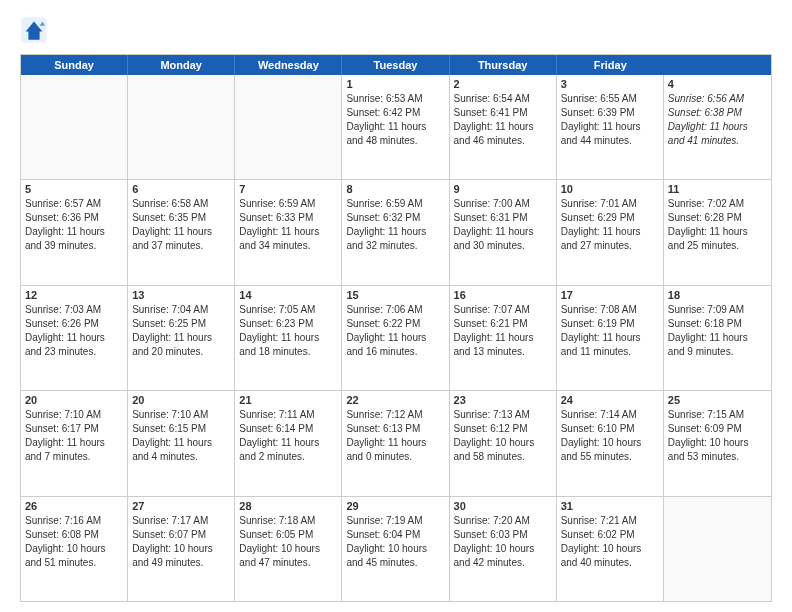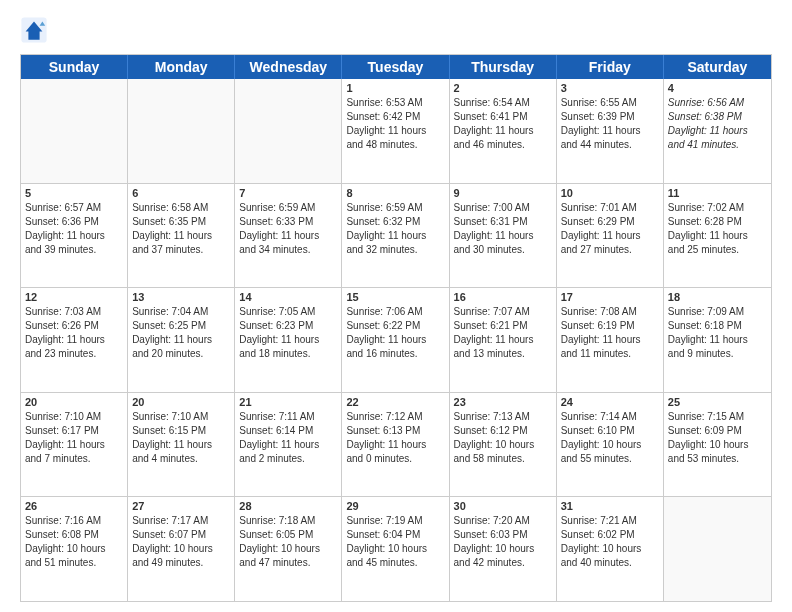--- a/index.html
+++ b/index.html
@@ -57,21 +57,21 @@
       flex-direction: column;
       border: 1px solid #ccc;
     }
     .cal-header {
       display: grid;
       grid-template-columns: repeat(7, 1fr);
       background: #1a5fb4;
     }
     .cal-header-cell {
       color: #fff;
-      font-size: 14px;
+      font-size: 11px;
       font-weight: bold;
       text-align: center;
       padding: 4px 2px;
       border-right: 1px solid #3a7fd4;
     }
     .cal-header-cell:last-child { border-right: none; }
     .cal-body {
       flex: 1;
       display: flex;
       flex-direction: column;
@@ -129,21 +129,20 @@
   </div>
 
   <div class="calendar">
     <div class="cal-header">
     <div class="cal-header-cell">Sunday</div>
         <div class="cal-header-cell">Monday</div>
         <div class="cal-header-cell">Wednesday</div>
         <div class="cal-header-cell">Tuesday</div>
         <div class="cal-header-cell">Thursday</div>
         <div class="cal-header-cell">Friday</div>
-        <div class="cal-header-cell">Saturday</div>
       </div>
     <div class="cal-body">
     <div class="cal-row">
           <div class="cal-cell empty"></div>
           <div class="cal-cell empty"></div>
           <div class="cal-cell empty"></div>
           <div class="cal-cell">
             <span class="day-num">1</span>
             <div class="cell-info" style="white-space: pre-line;">Sunrise: 6:53 AM
 Sunset: 6:42 PM

